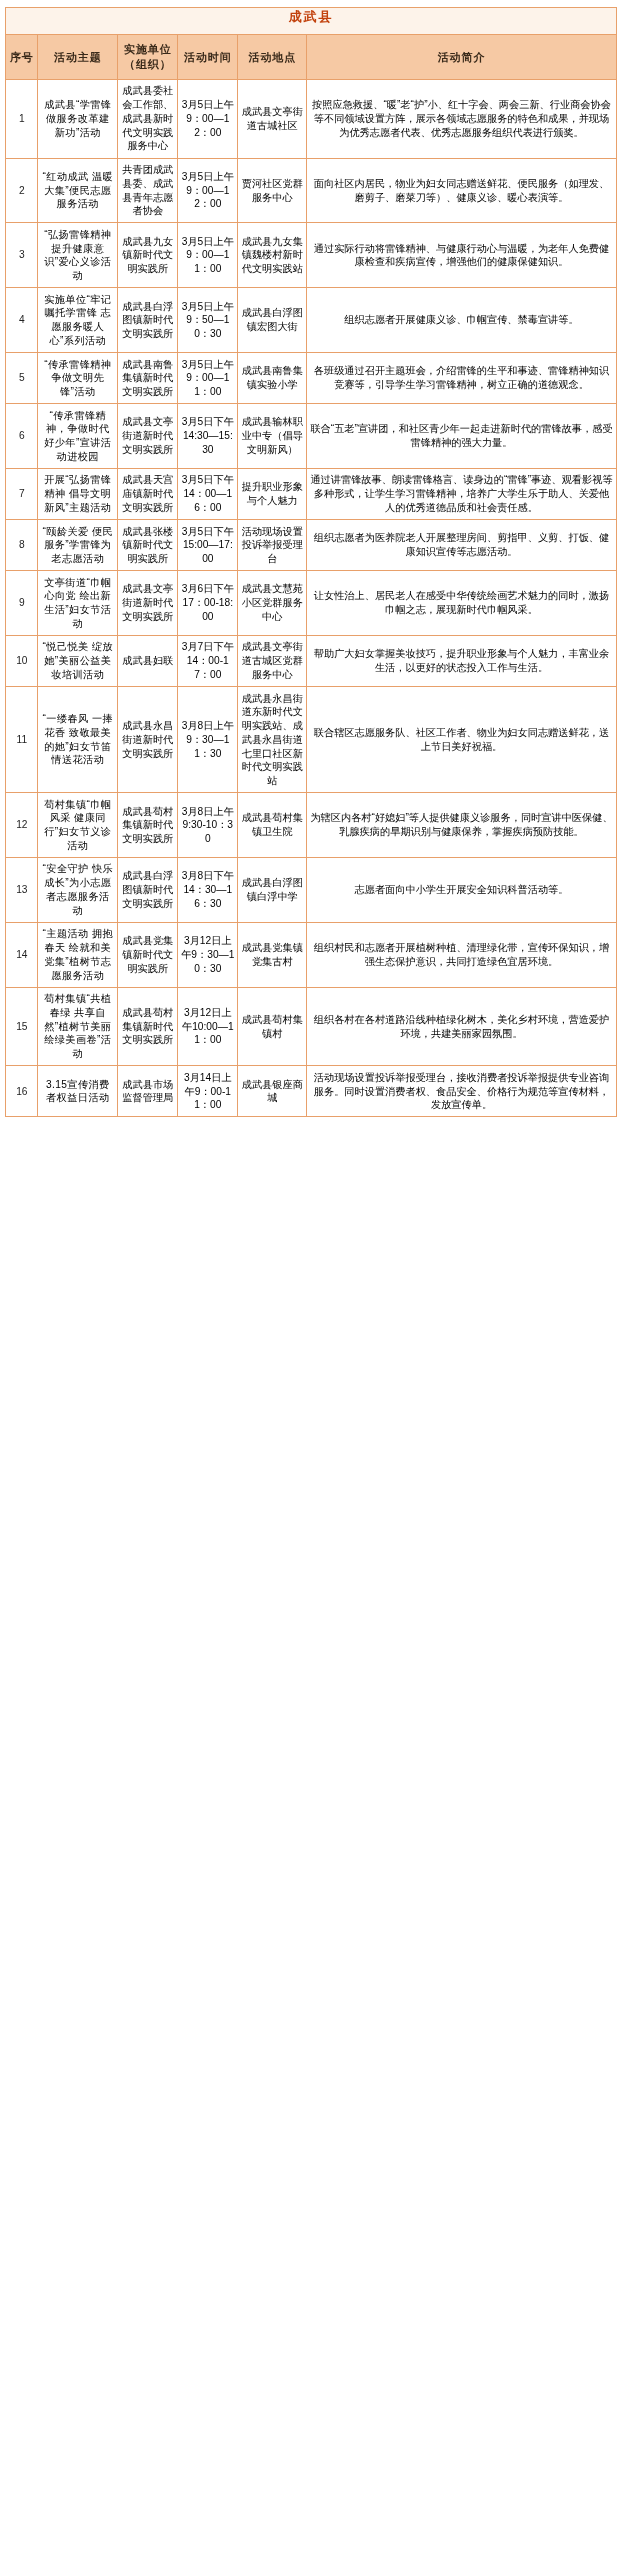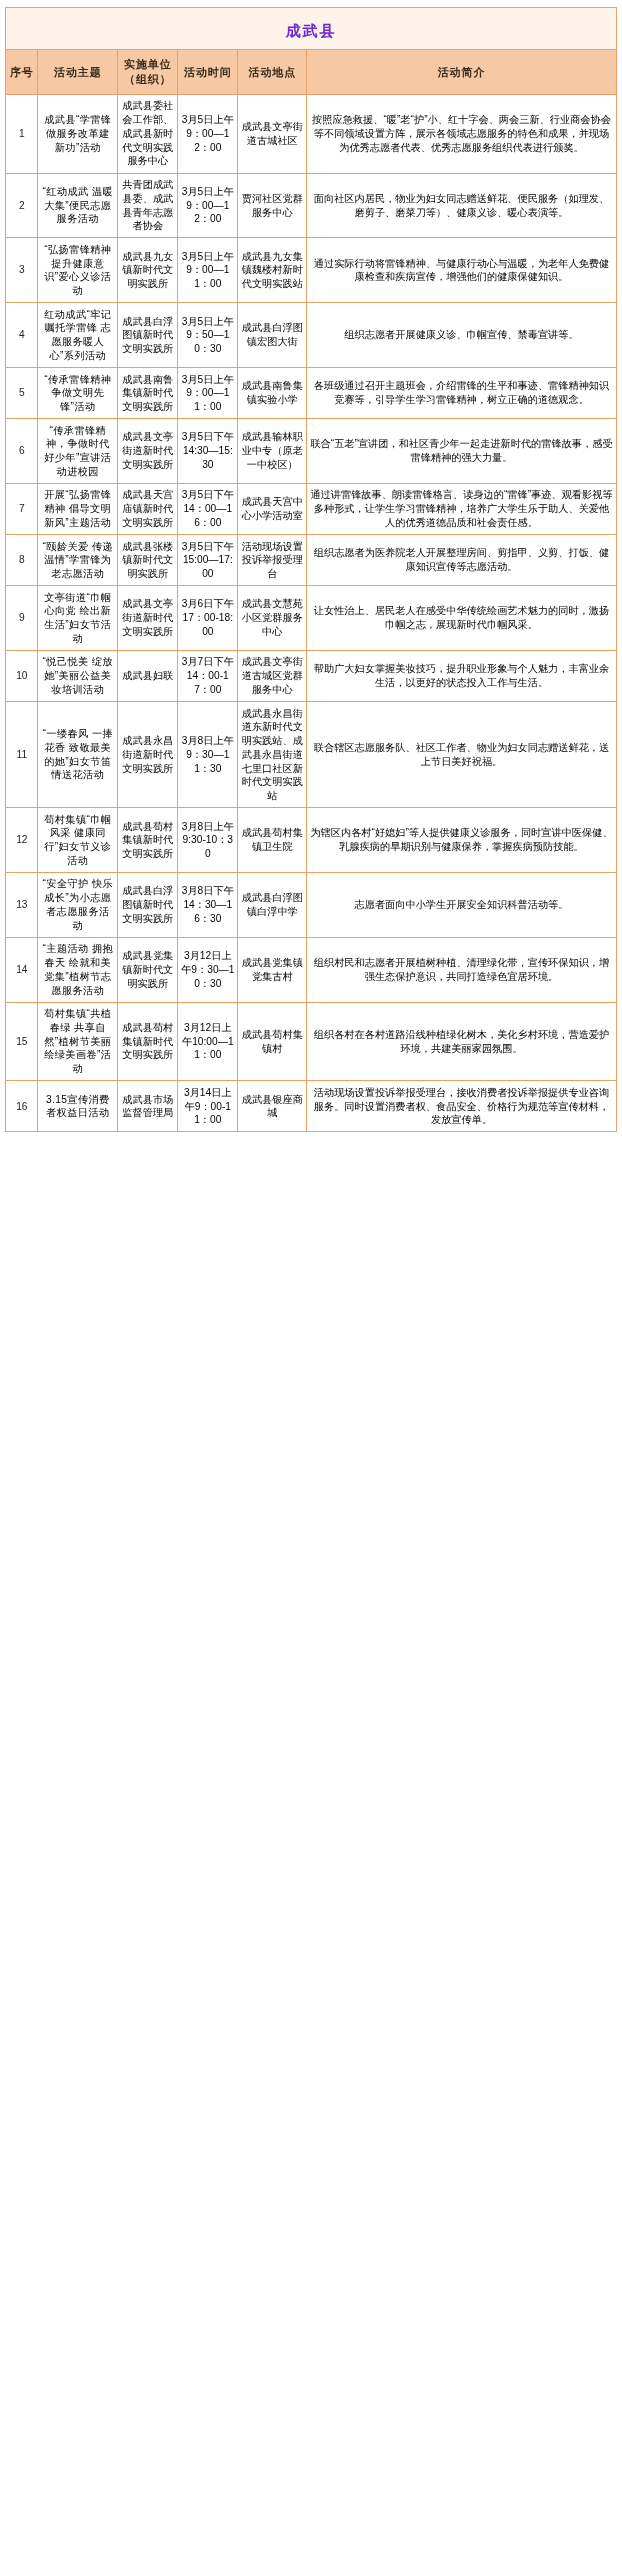--- a/index.html
+++ b/index.html
@@ -12,24 +12,24 @@
     font-family: "Liberation Sans", sans-serif;
     color: #000;
   }
   .page {
     width: 622px;
     box-sizing: border-box;
     padding: 7.1px 5.3px 9px 5.3px;
   }
   .doc-title {
     text-align: center;
-    font-size: 15px;
+    font-size: 13px;
     font-weight: bold;
-    color: #6d28d9;
-    padding: 14px 0 8px 0;
+    color: #c2410c;
+    padding: 0 0 8px 0;
     border: 0.9px solid #e8a06a;
     border-bottom: none;
     background: #fdf3ea;
     letter-spacing: 1.8px;
   }
   table.main {
     width: 100%;
     border-collapse: collapse;
     table-layout: fixed;
   }
@@ -124,53 +124,53 @@
         <tr>
           <td class="idx">3</td>
           <td class="theme">“弘扬雷锋精神 提升健康意识”爱心义诊活动</td>
           <td class="unit">成武县九女镇新时代文明实践所</td>
           <td class="time">3月5日上午9：00—11：00</td>
           <td class="place">成武县九女集镇魏楼村新时代文明实践站</td>
           <td class="intro">通过实际行动将雷锋精神、与健康行动心与温暖，为老年人免费健康检查和疾病宣传，增强他们的健康保健知识。</td>
         </tr>
         <tr>
           <td class="idx">4</td>
-          <td class="theme">红动成武“牢记嘱托学雷锋 志愿服务暖人心”系列活动</td>
+          <td class="theme">实施单位“牢记嘱托学雷锋 志愿服务暖人心”系列活动</td>
           <td class="unit">成武县白浮图镇新时代文明实践所</td>
           <td class="time">3月5日上午9：50—10：30</td>
           <td class="place">成武县白浮图镇宏图大街</td>
           <td class="intro">组织志愿者开展健康义诊、巾帼宣传、禁毒宣讲等。</td>
         </tr>
         <tr>
           <td class="idx">5</td>
           <td class="theme">“传承雷锋精神 争做文明先锋”活动</td>
           <td class="unit">成武县南鲁集镇新时代文明实践所</td>
           <td class="time">3月5日上午9：00—11：00</td>
           <td class="place">成武县南鲁集镇实验小学</td>
           <td class="intro">各班级通过召开主题班会，介绍雷锋的生平和事迹、雷锋精神知识竞赛等，引导学生学习雷锋精神，树立正确的道德观念。</td>
         </tr>
         <tr>
           <td class="idx">6</td>
           <td class="theme">“传承雷锋精神，争做时代好少年”宣讲活动进校园</td>
           <td class="unit">成武县文亭街道新时代文明实践所</td>
           <td class="time">3月5日下午14:30—15:30</td>
-          <td class="place">成武县输林职业中专（原老一中校区）</td>
+          <td class="place">成武县输林职业中专（倡导文明新风）</td>
           <td class="intro">联合“五老”宣讲团，和社区青少年一起走进新时代的雷锋故事，感受雷锋精神的强大力量。</td>
         </tr>
         <tr>
           <td class="idx">7</td>
           <td class="theme">开展“弘扬雷锋精神 倡导文明新风”主题活动</td>
           <td class="unit">成武县天宫庙镇新时代文明实践所</td>
           <td class="time">3月5日下午14：00—16：00</td>
-          <td class="place">成武县天宫中心小学活动室</td>
+          <td class="place">提升职业形象与个人魅力</td>
           <td class="intro">通过讲雷锋故事、朗读雷锋格言、读身边的“雷锋”事迹、观看影视等多种形式，让学生学习雷锋精神，培养广大学生乐于助人、关爱他人的优秀道德品质和社会责任感。</td>
         </tr>
         <tr>
           <td class="idx">8</td>
-          <td class="theme">“颐龄关爱 传递温情”学雷锋为老志愿活动</td>
+          <td class="theme">“颐龄关爱 便民服务”学雷锋为老志愿活动</td>
           <td class="unit">成武县张楼镇新时代文明实践所</td>
           <td class="time">3月5日下午15:00—17:00</td>
           <td class="place">活动现场设置投诉举报受理台</td>
           <td class="intro">组织志愿者为医养院老人开展整理房间、剪指甲、义剪、打饭、健康知识宣传等志愿活动。</td>
         </tr>
         <tr>
           <td class="idx">9</td>
           <td class="theme">文亭街道“巾帼心向党 绘出新生活”妇女节活动</td>
           <td class="unit">成武县文亭街道新时代文明实践所</td>
           <td class="time">3月6日下午17：00-18:00</td>

